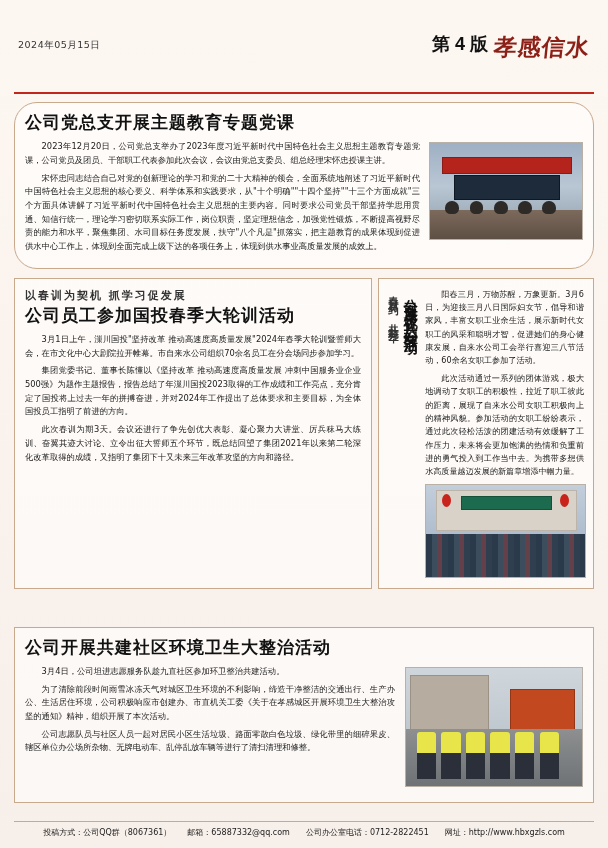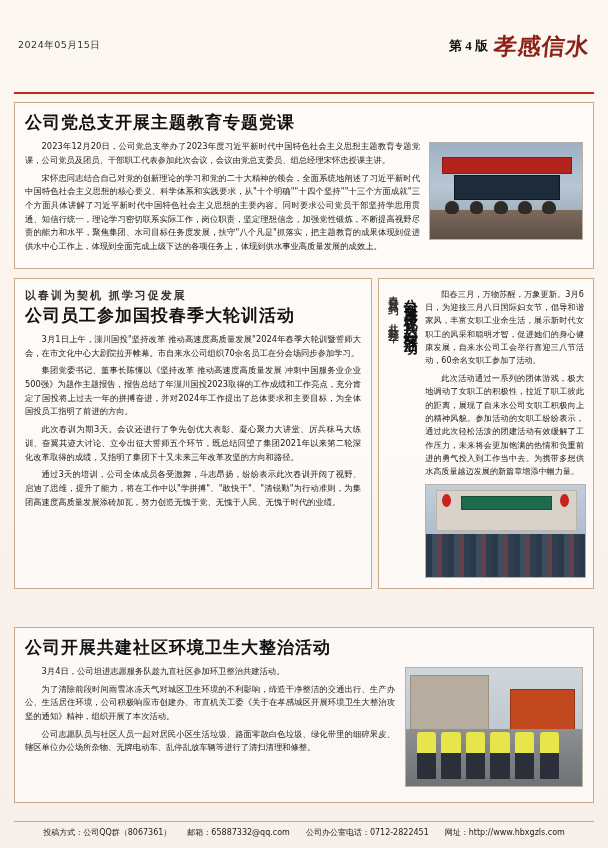--- a/index.html
+++ b/index.html
@@ -34,22 +34,22 @@
     font-family:"DejaVu Serif","Liberation Serif",serif;
     font-size:15px;font-weight:bold;letter-spacing:4px;
     padding:4px 22px 5px 22px;
     border-radius:2px;
     box-shadow:0 1px 2px rgba(0,0,0,.2);
   }
   .masthead-right{
     margin-left:auto;display:flex;align-items:flex-end;gap:6px;
   }
   .page-no{
-    font-family:Liberation Serif, serif;
-    font-size:13px;font-weight:bold;color:#111;
+    font-family:Liberation Sans, sans-serif;
+    font-size:18px;font-weight:bold;color:#111;
     white-space:nowrap;
     padding-bottom:2px;
   }
   .paper-name{
     font-family:"DejaVu Serif","Liberation Serif",serif;
     font-size:23px;font-weight:bold;
     color:#8c1f16;
     letter-spacing:1px;
     line-height:1;
     white-space:nowrap;
@@ -83,21 +83,21 @@
     margin-bottom:2px;
   }
   p.body{
     font-size:8.3px;line-height:1.65;
     text-align:justify;
     text-indent:2em;
     margin:0 0 4px 0;
     color:#1a1a1a;
   }
   
-  .a1{position:relative;overflow:hidden;}
+  .a1{position:relative;overflow:hidden;border-radius:23px;}
   .a1 .photo{
     float:right;
     width:152px;height:96px;
     margin:2px 0 5px 9px;
     border:1px solid #b9b0a6;
     background:#6d7f92;
     position:relative;overflow:hidden;
   }
   .photo .sky{position:absolute;inset:0;background:linear-gradient(180deg,#9fb0c4 0%,#b9c6d4 45%,#8c9aa8 100%);}
   .photo .banner{
@@ -227,21 +227,20 @@
     </div>
 
     <div class="mid">
 
       <div class="mid-left">
         <div class="kicker">以春训为契机  抓学习促发展</div>
         <h2 class="headline">公司员工参加国投春季大轮训活动</h2>
         <p class="body">3月1日上午，漅川国投"坚持改革 推动高速度高质量发展"2024年春季大轮训暨誓师大会，在市文化中心大剧院拉开帷幕。市自来水公司组织70余名员工在分会场同步参加学习。</p>
         <p class="body">集团党委书记、董事长陈懂以《坚持改革 推动高速度高质量发展 冲刺中国服务业企业500强》为题作主题报告，报告总结了年漅川国投2023取得的工作成绩和工作亮点，充分肯定了国投将上过去一年的拼搏奋进，并对2024年工作提出了总体要求和主要目标，为全体国投员工指明了前进的方向。</p>
         <p class="body">此次春训为期3天。会议还进行了争先创优大表彰、凝心聚力大讲堂、厉兵秣马大练训、奋翼其迹大讨论、立令出征大誓师五个环节，既总结回望了集团2021年以来第二轮深化改革取得的成绩，又指明了集团下十又未来三年改革攻坚的方向和路径。</p>
-        <p class="body">通过3天的培训，公司全体成员各受激舞，斗志昂扬，纷纷表示此次春训开阔了视野、启迪了思维，提升了能力，将在工作中以"学拼搏"、"敢快干"、"清锐勤"为行动准则，为集团高速度高质量发展添砖加瓦，努力创造无愧于党、无愧于人民、无愧于时代的业绩。</p>
       </div>
 
       <div class="mid-right">
         <div class="vert-title-wrap">
           <div class="vtitle">公司开展庆祝『三八』妇女节活动</div>
           <div class="vtitle small">春日有约  共赴芳华</div>
         </div>
         <div class="mid-right-body">
           <p class="body">阳春三月，万物苏醒，万象更新。3月6日，为迎接三月八日国际妇女节，倡导和谐家风，丰富女职工业余生活，展示新时代女职工的风采和聪明才智，促进她们的身心健康发展，自来水公司工会举行喜迎三八节活动，60余名女职工参加了活动。</p>
           <p class="body">此次活动通过一系列的团体游戏，极大地调动了女职工的积极性，拉近了职工彼此的距离，展现了自来水公司女职工积极向上的精神风貌。参加活动的女职工纷纷表示，通过此次轻松活泼的团建活动有效缓解了工作压力，未来将会更加饱满的热情和负重前进的勇气投入到工作当中去。为携带多想供水高质量越迈发展的新篇章增添中帼力量。</p>

